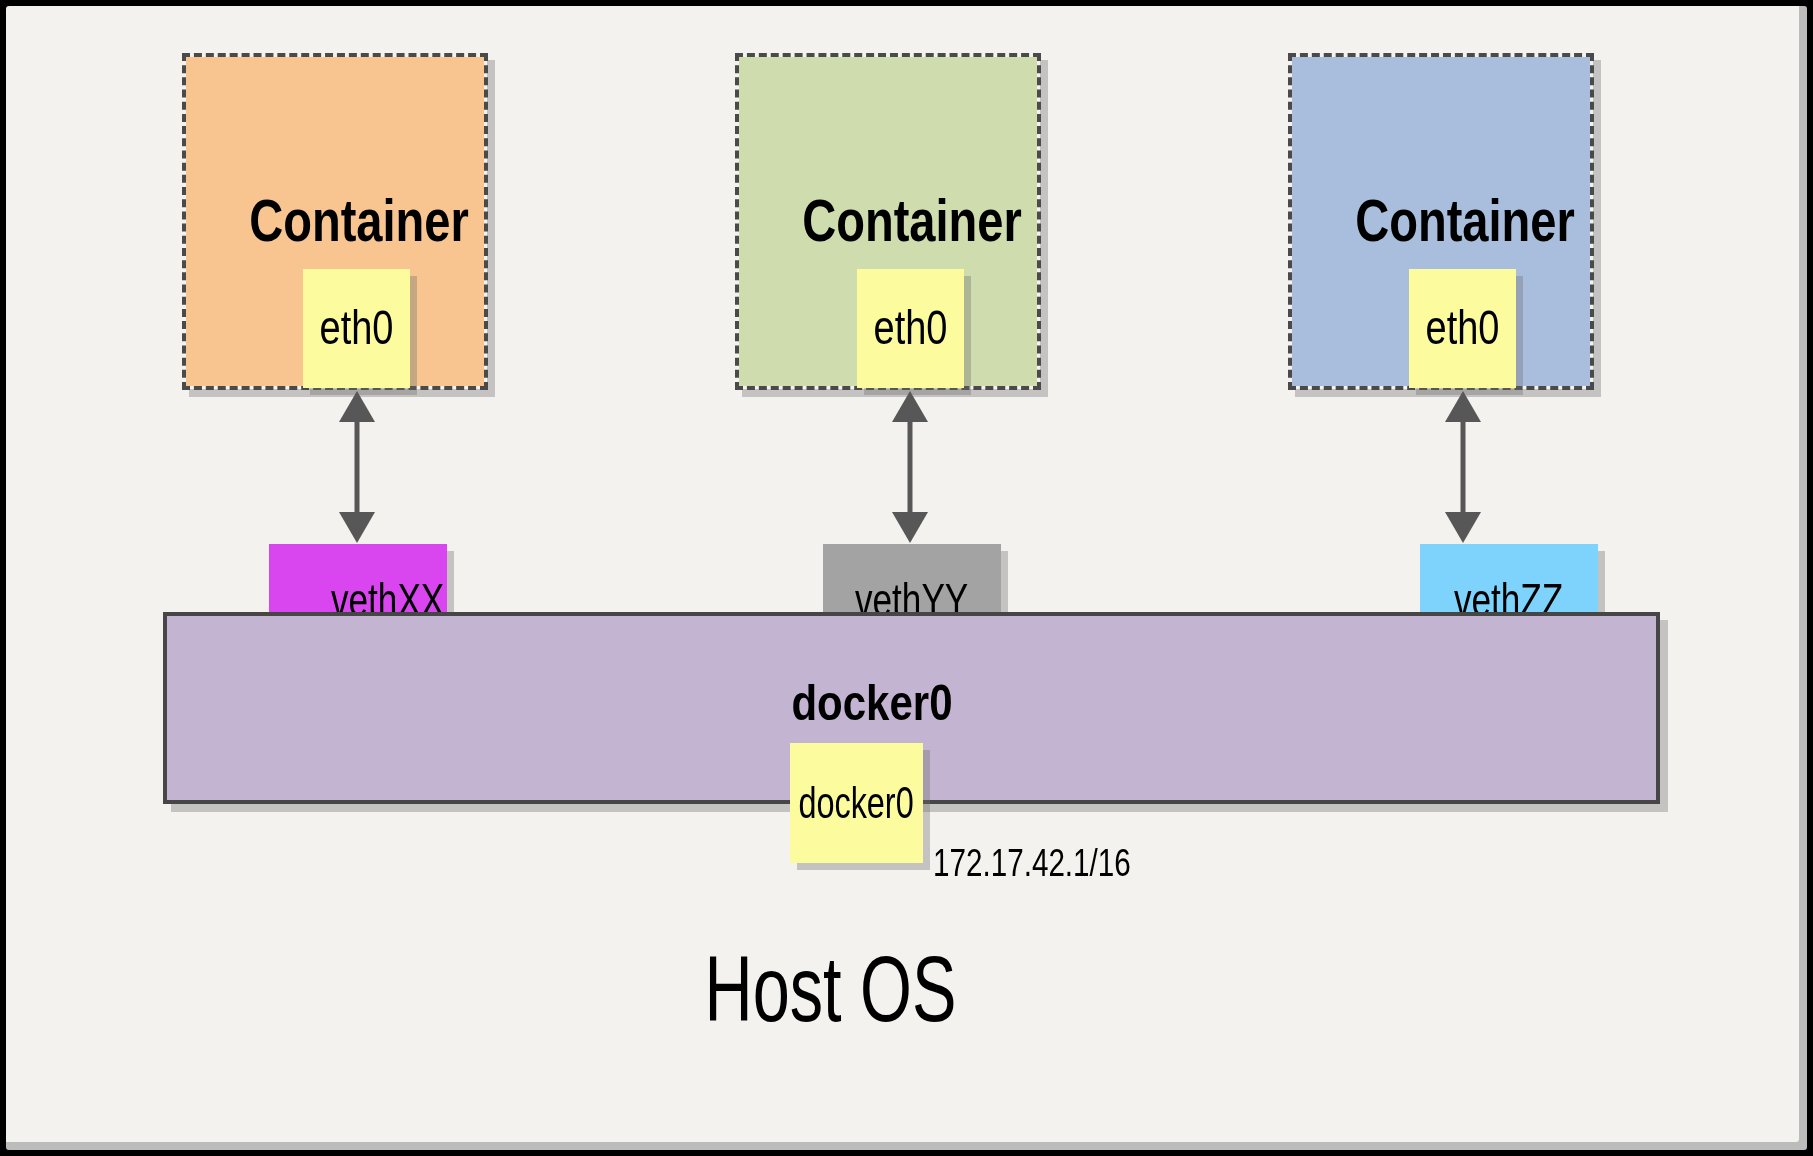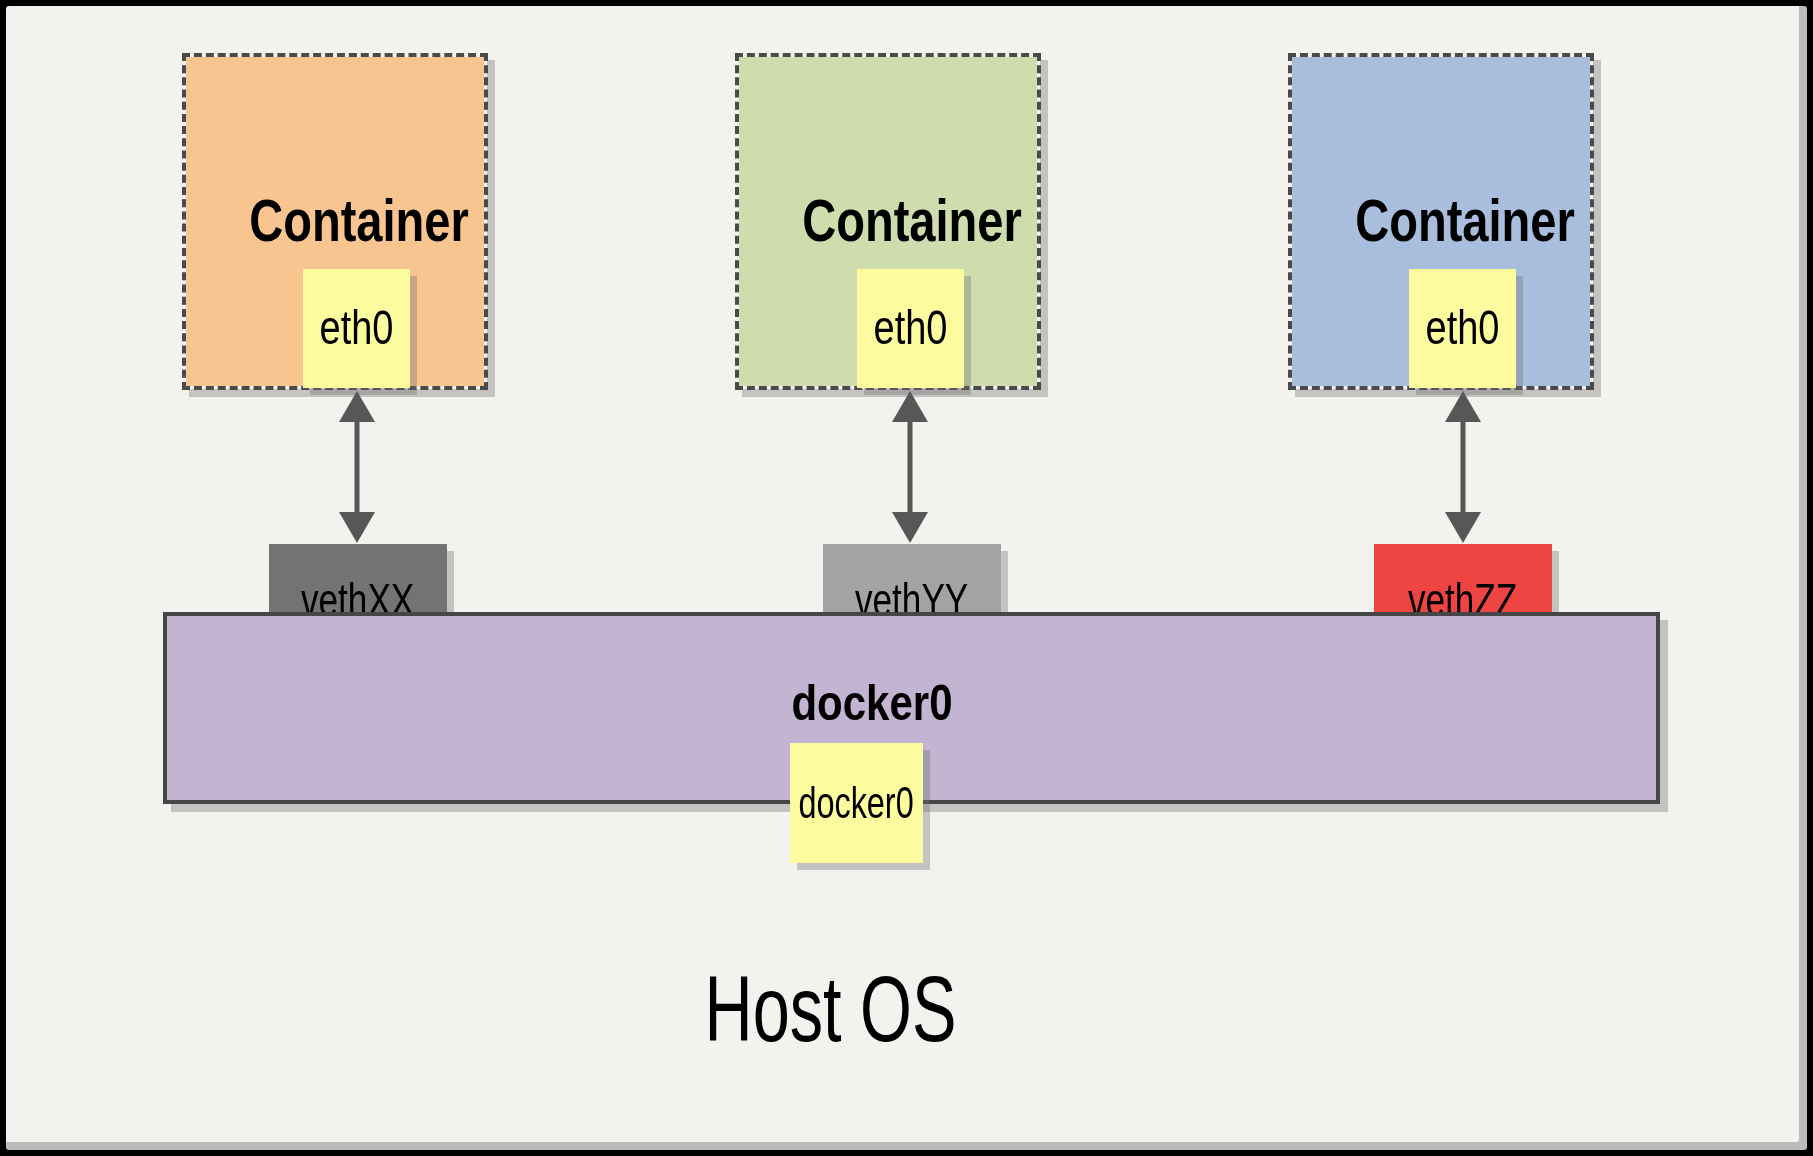--- a/index.html
+++ b/index.html
@@ -104,21 +104,21 @@
     left: 933px; top: 843px; height: 40px;
     display: flex; align-items: center;
   }
   .ip-text {
     font-size: 38px; color: #000;
     transform: scale(0.78, 1);
     transform-origin: left center;
     white-space: nowrap;
   }
 
-  .host-wrap { left: 630px; top: 950px; width: 400px; height: 116px; justify-content: center; }
+  .host-wrap { left: 630px; top: 930px; width: 400px; height: 116px; justify-content: center; }
   .host-label {
     font-size: 68px; color: #000;
     transform: scale(0.98, 1.36);
     white-space: nowrap;
   }
 </style>
 </head>
 <body>
 
 <div class="frame"></div>
@@ -130,21 +130,21 @@
     <span class="container-label">Container</span>
   </div>
   <div class="note eth-box" style="left: 303px; background-color: rgb(252, 252, 159);">
     <span class="eth-label">eth0</span>
   </div>
   <div class="arrow" style="left:339px;">
     <div class="head-up" style="border-bottom-color: rgb(87, 87, 87);"></div>
     <div class="shaft" style="background: rgb(87, 87, 87);"></div>
     <div class="head-down" style="border-top-color: rgb(87, 87, 87);"></div>
   </div>
-  <div class="note veth-box" style="left: 269px; background-color: #737373;">
+  <div class="note veth-box" style="left: 269px; background-color: #d946ef; justify-content: flex-end;">
     <span class="veth-label">vethXX</span>
   </div>
 
   <div class="container-box" style="left: 735px; background-color: rgb(207, 220, 174);"></div>
   <div class="label-wrap container-label-wrap" style="left:759px;">
     <span class="container-label">Container</span>
   </div>
   <div class="note eth-box" style="left: 857px; background-color: rgb(252, 252, 159);">
     <span class="eth-label">eth0</span>
   </div>
@@ -162,29 +162,32 @@
     <span class="container-label">Container</span>
   </div>
   <div class="note eth-box" style="left: 1409px; background-color: rgb(252, 252, 159);">
     <span class="eth-label">eth0</span>
   </div>
   <div class="arrow" style="left:1445px;">
     <div class="head-up" style="border-bottom-color: rgb(87, 87, 87);"></div>
     <div class="shaft" style="background: rgb(87, 87, 87);"></div>
     <div class="head-down" style="border-top-color: rgb(87, 87, 87);"></div>
   </div>
-  <div class="note veth-box" style="left: 1374px; background-color: #ef4444;">
+  <div class="note veth-box" style="left: 1420px; background-color: #7dd3fc;">
     <span class="veth-label">vethZZ</span>
   </div>
 
   <div class="bridge-bar" style="background-color: rgb(195, 180, 210);"></div>
   <div class="label-wrap bridge-title-wrap">
     <span class="bridge-title">docker0</span>
   </div>
   <div class="note docker0-box" style="background-color: rgb(252, 252, 159);">
     <span class="docker0-label">docker0</span>
   </div>
+  <div class="ip-wrap">
+    <span class="ip-text">172.17.42.1/16</span>
+  </div>
 
   <div class="label-wrap host-wrap">
     <span class="host-label">Host OS</span>
   </div>
 
 </div>
 
 </body></html>

